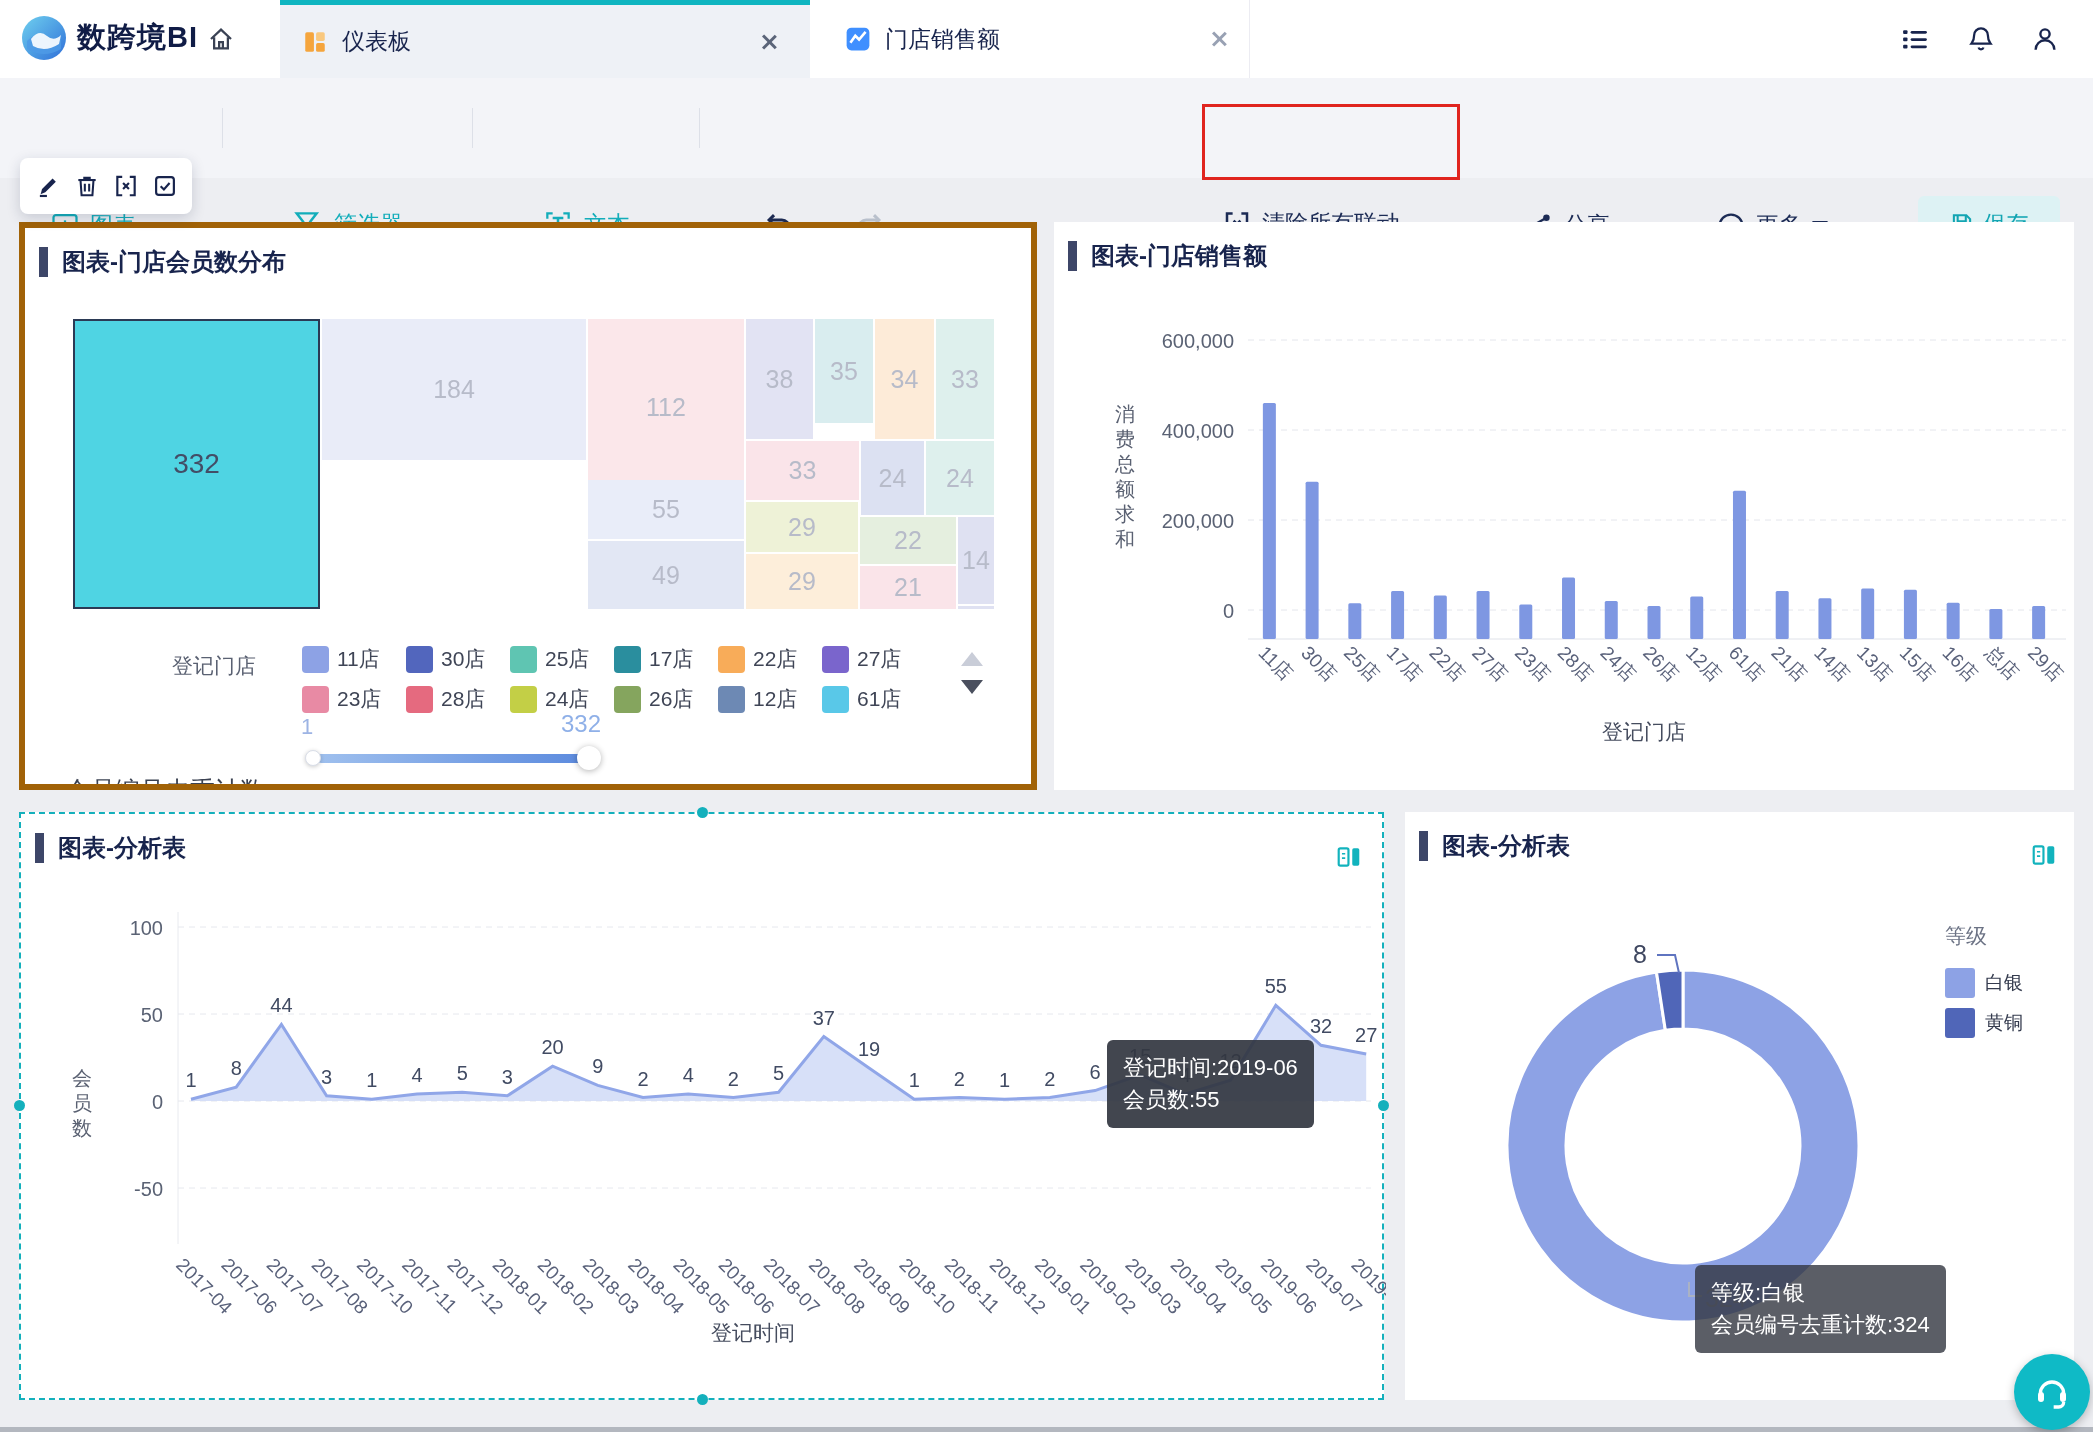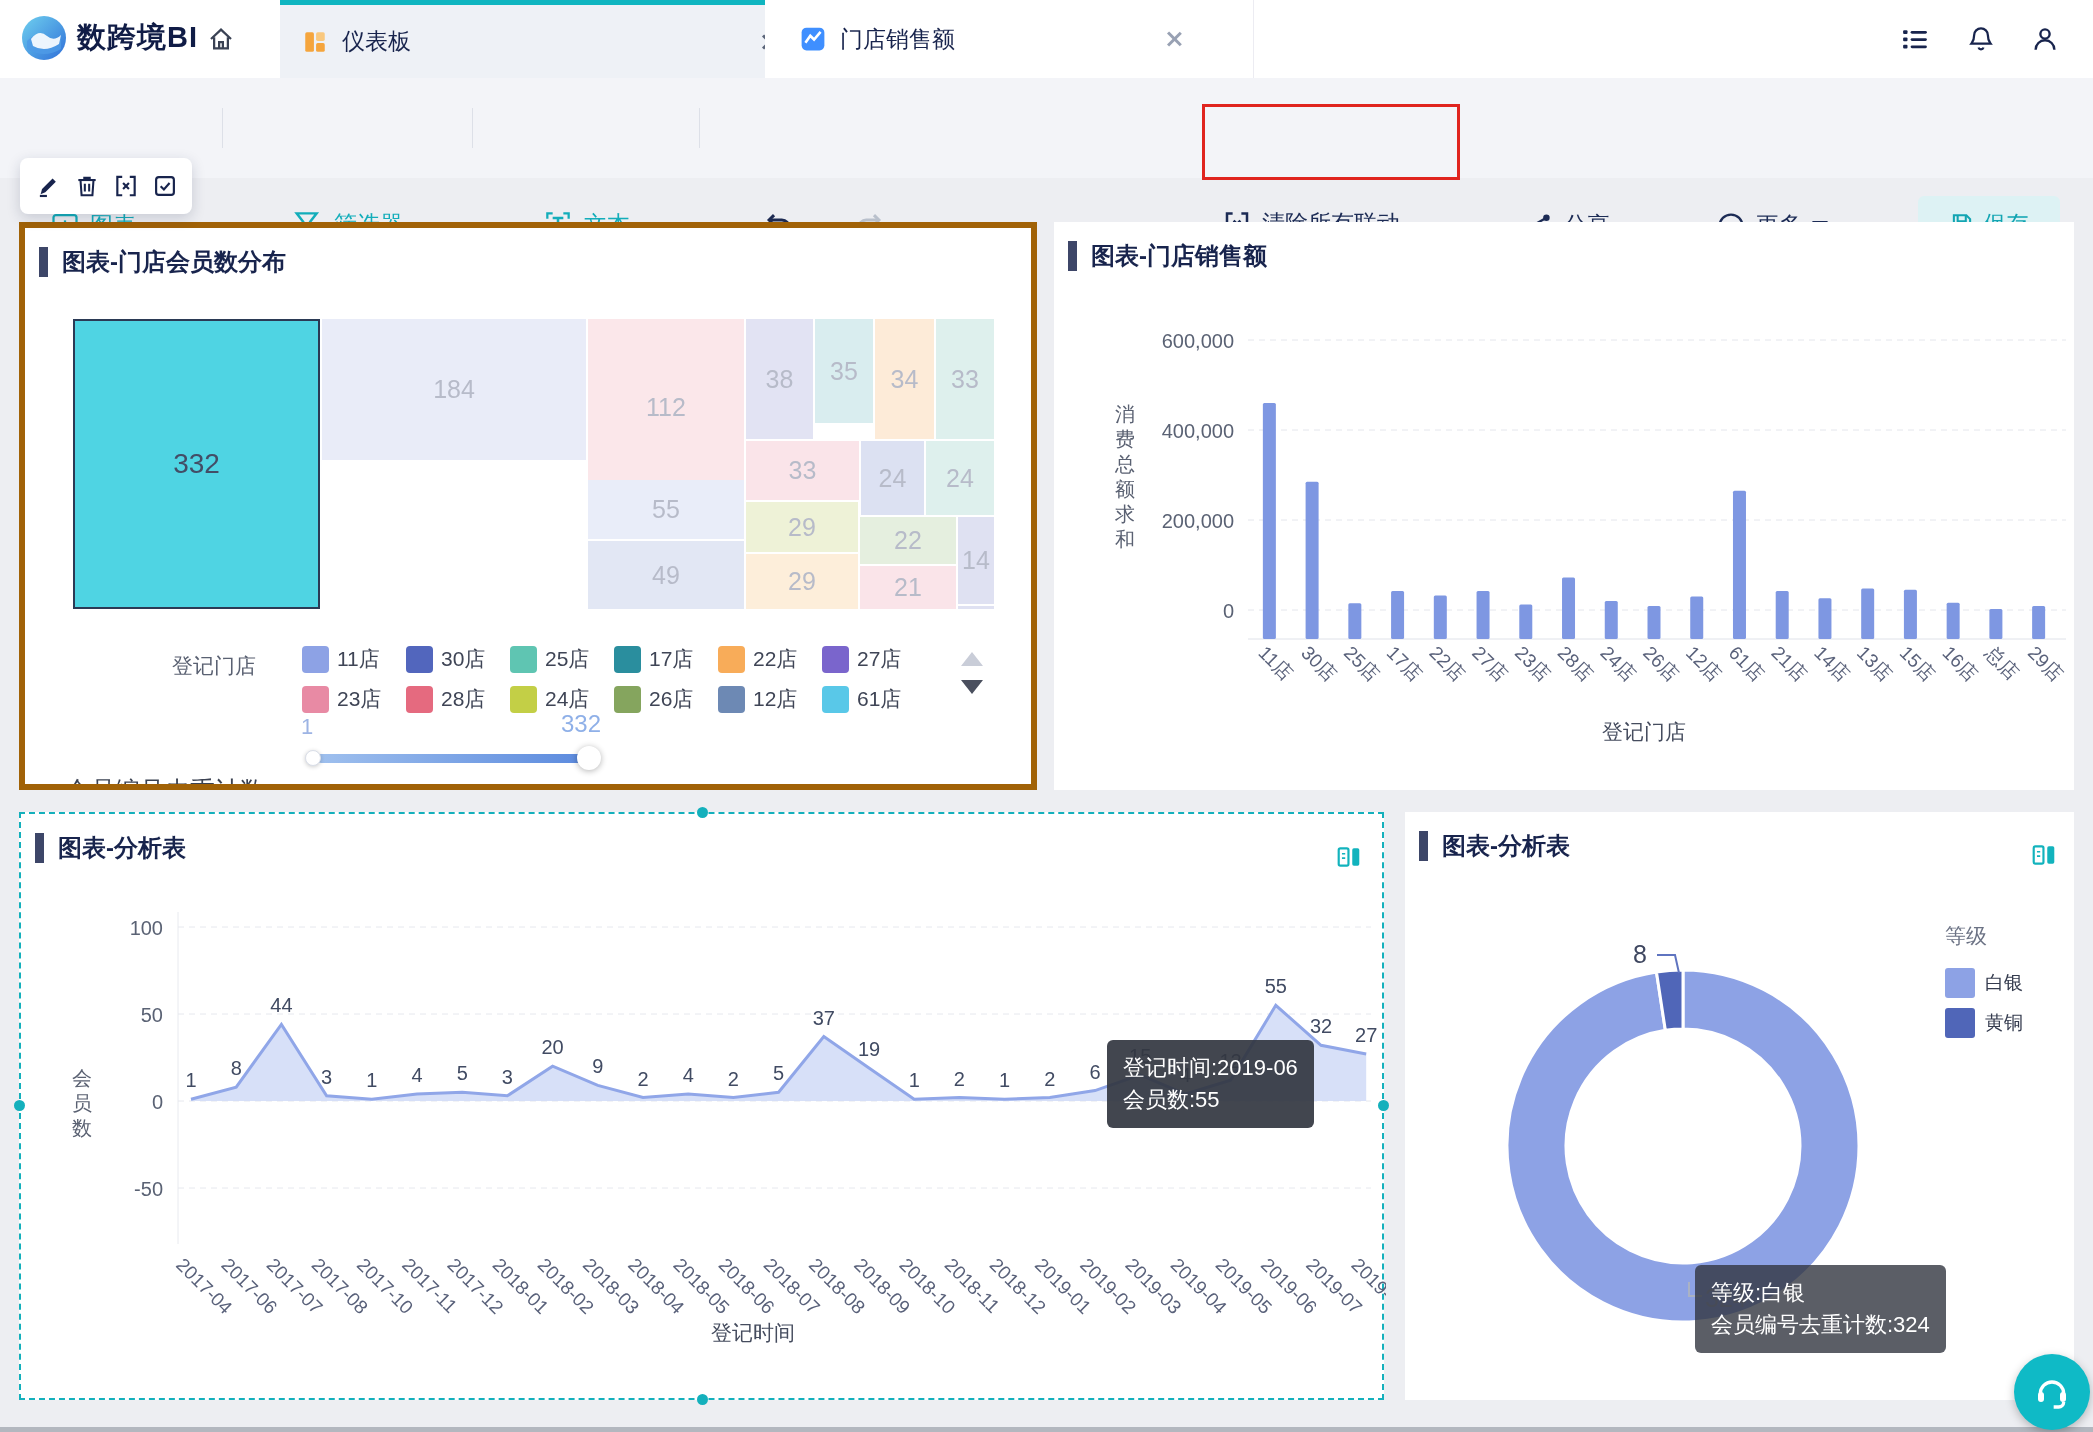--- a/index.html
+++ b/index.html
@@ -118,21 +118,21 @@
 
     <div class="tab active" style="left:280px;width:616px">
       <svg style="margin-left:22px" width="26" height="26" viewBox="0 0 24 24">
         <rect x="3" y="3" width="8" height="18" rx="1.5" fill="#f5a53d"></rect>
         <rect x="13" y="3" width="8" height="8" rx="1.5" fill="#f9c87e"></rect>
         <rect x="13" y="13" width="8" height="8" rx="1.5" fill="#f5a53d"></rect>
       </svg>
       <span class="tlabel" style="margin-left:14px">仪表板</span>
       <span class="close" style="left:478px"></span>
     </div>
-    <div class="tab" style="left:765px;width:489px">
+    <div class="tab" style="left:810px;width:440px">
       <svg style="margin-left:35px" width="26" height="26" viewBox="0 0 24 24">
         <rect x="1.5" y="1.5" width="21" height="21" rx="4.5" fill="#3f8fff"></rect>
         <polyline points="5,15.5 9.5,9 13,12.5 19,5.5" fill="none" stroke="#fff" stroke-width="2.4"></polyline>
       </svg>
       <span class="tlabel" style="margin-left:14px">门店销售额</span>
       <span class="close" style="left:398px"></span>
     </div>
 
     <svg class="hicon" style="left:1900px" width="30" height="30" viewBox="0 0 24 24" fill="#18244d">
       <rect x="2.5" y="5" width="3.5" height="3" rx="0.8"></rect>

